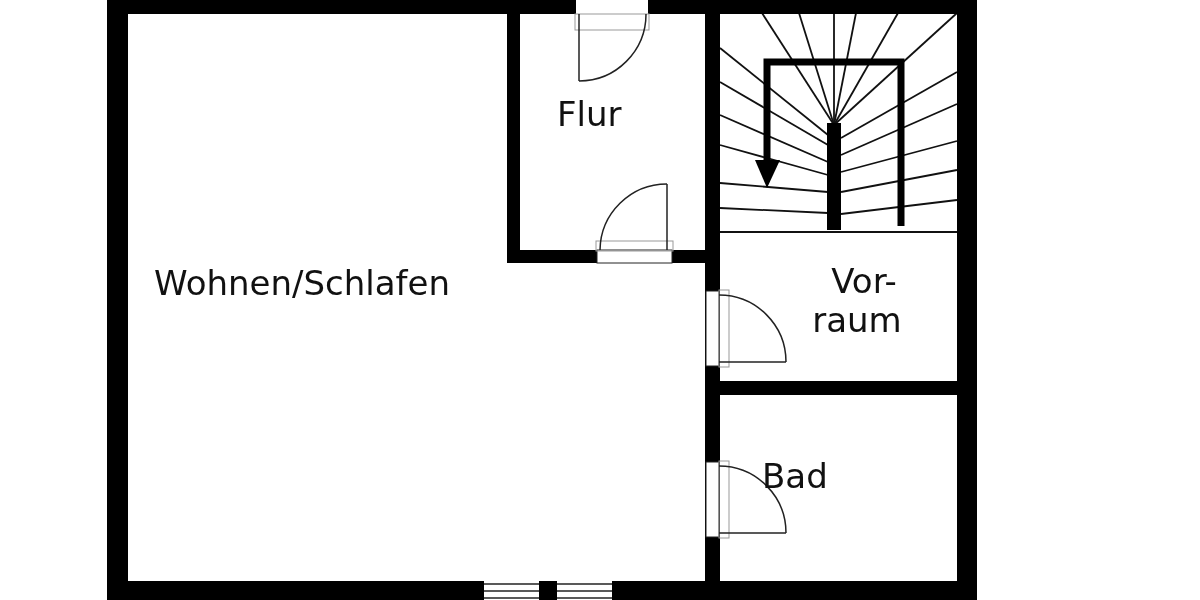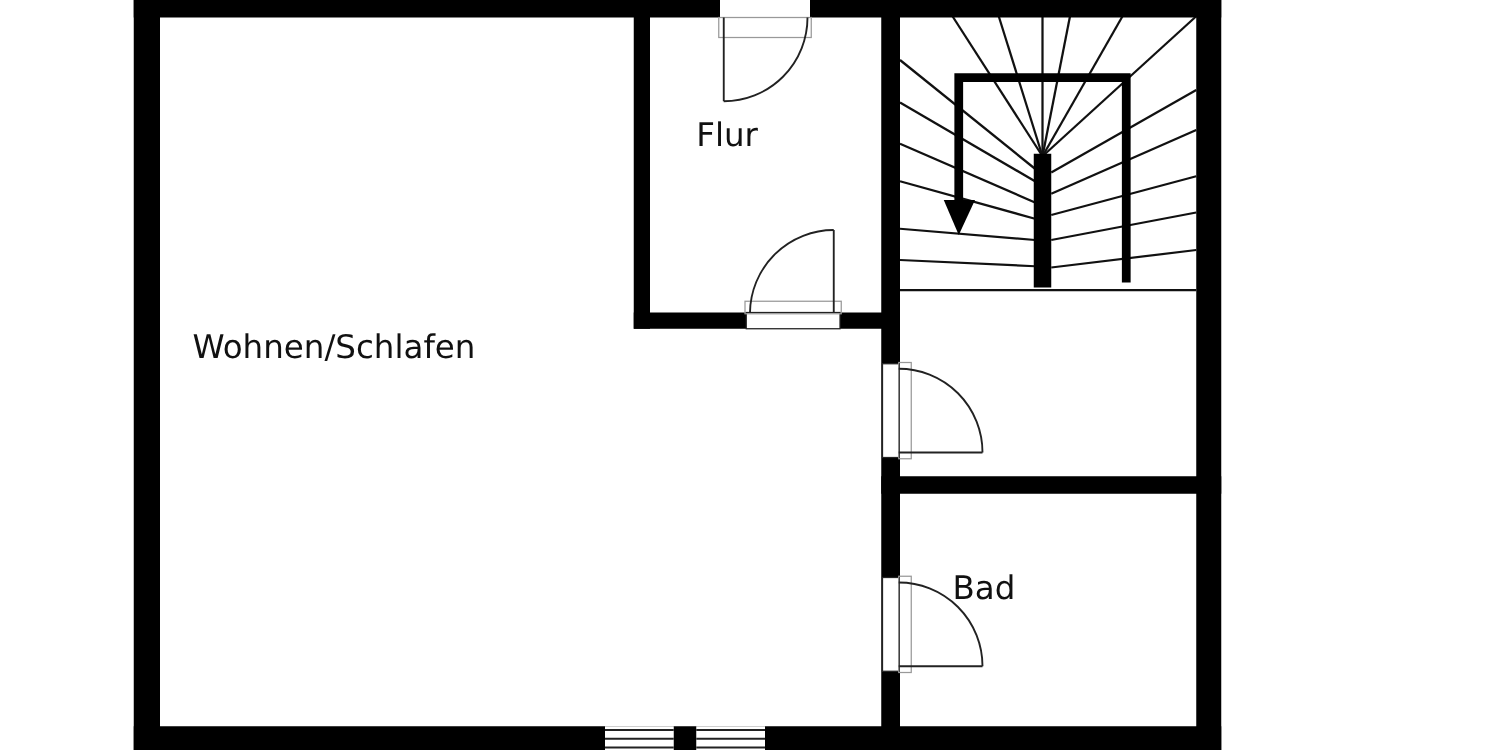--- a/index.html
+++ b/index.html
@@ -1,18 +1,18 @@
 <!DOCTYPE html>
 <html><head>
 <meta charset="utf-8">
 <style>
   html, body { margin: 0; padding: 0; background: #ffffff; }
   body { width: 1200px; height: 600px; overflow: hidden; position: relative; font-family: "DejaVu Sans", "Liberation Sans", sans-serif; }
   #plan { position: absolute; left: 0; top: 0; width: 1200px; height: 600px; }
-  .room-label { position: absolute; color: #111; font-size: 26px; line-height: 1.15; text-align: center; white-space: nowrap; }
+  .room-label { position: absolute; color: #111; font-size: 34px; line-height: 1.15; text-align: center; white-space: nowrap; }
   #lbl-wohnen { left: 154px; top: 264px; }
   #lbl-flur { left: 557px; top: 95px; }
   #lbl-vorraum { left: 797px; top: 262px; width: 120px; }
   #lbl-bad { left: 762px; top: 457px; }
 </style>
 </head>
 <body>
 
 <svg id="plan" viewBox="0 0 1200 600" xmlns="http://www.w3.org/2000/svg">
 
@@ -102,14 +102,16 @@
     <rect x="557" y="581" width="55" height="19" fill="#fff"></rect>
     <line x1="557" y1="584" x2="612" y2="584" stroke="#222" stroke-width="1.5"></line>
     <line x1="557" y1="591" x2="612" y2="591" stroke="#222" stroke-width="1.5"></line>
     <line x1="557" y1="598" x2="612" y2="598" stroke="#222" stroke-width="1.5"></line>
   </g>
 </svg>
 
 <div id="lbl-wohnen" class="room-label">Wohnen/Schlafen</div>
 <div id="lbl-flur" class="room-label">Flur</div>
 <div id="lbl-vorraum" class="room-label">
+  <div style="padding-left:14px;">Vor-</div>
+  <div>raum</div>
 </div>
 <div id="lbl-bad" class="room-label">Bad</div>
 
 </body></html>

